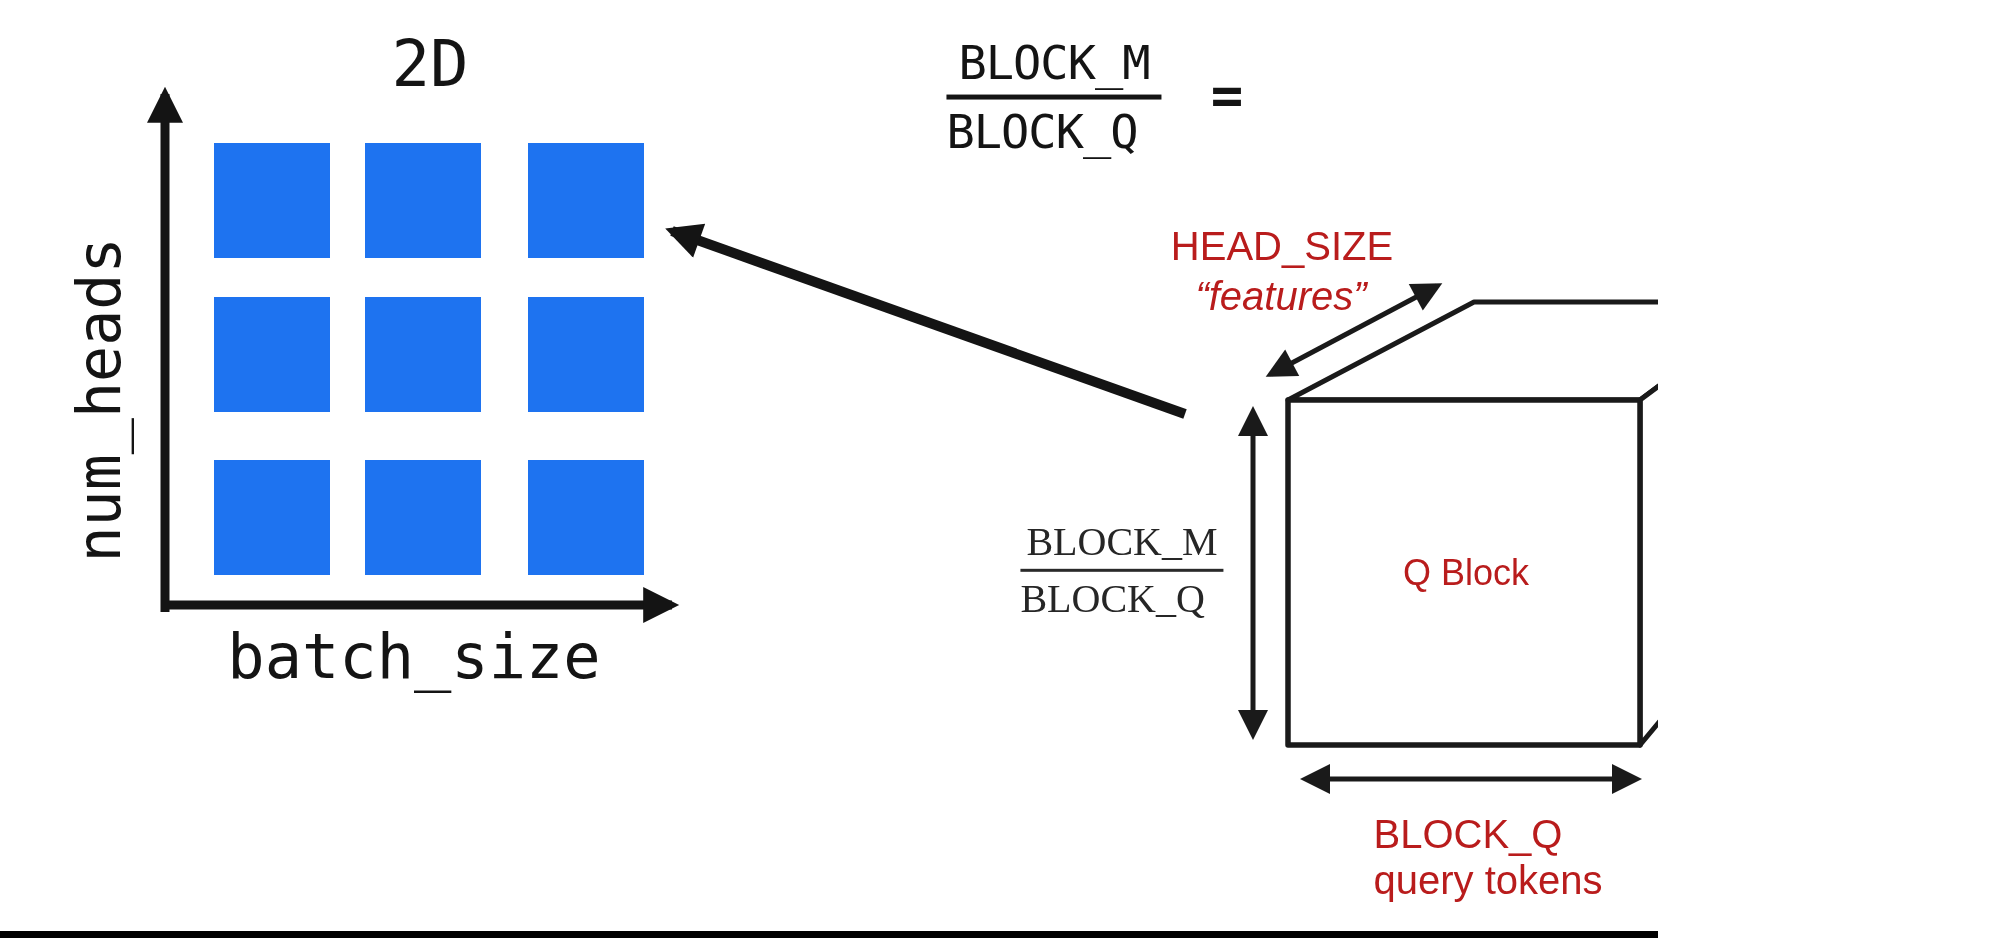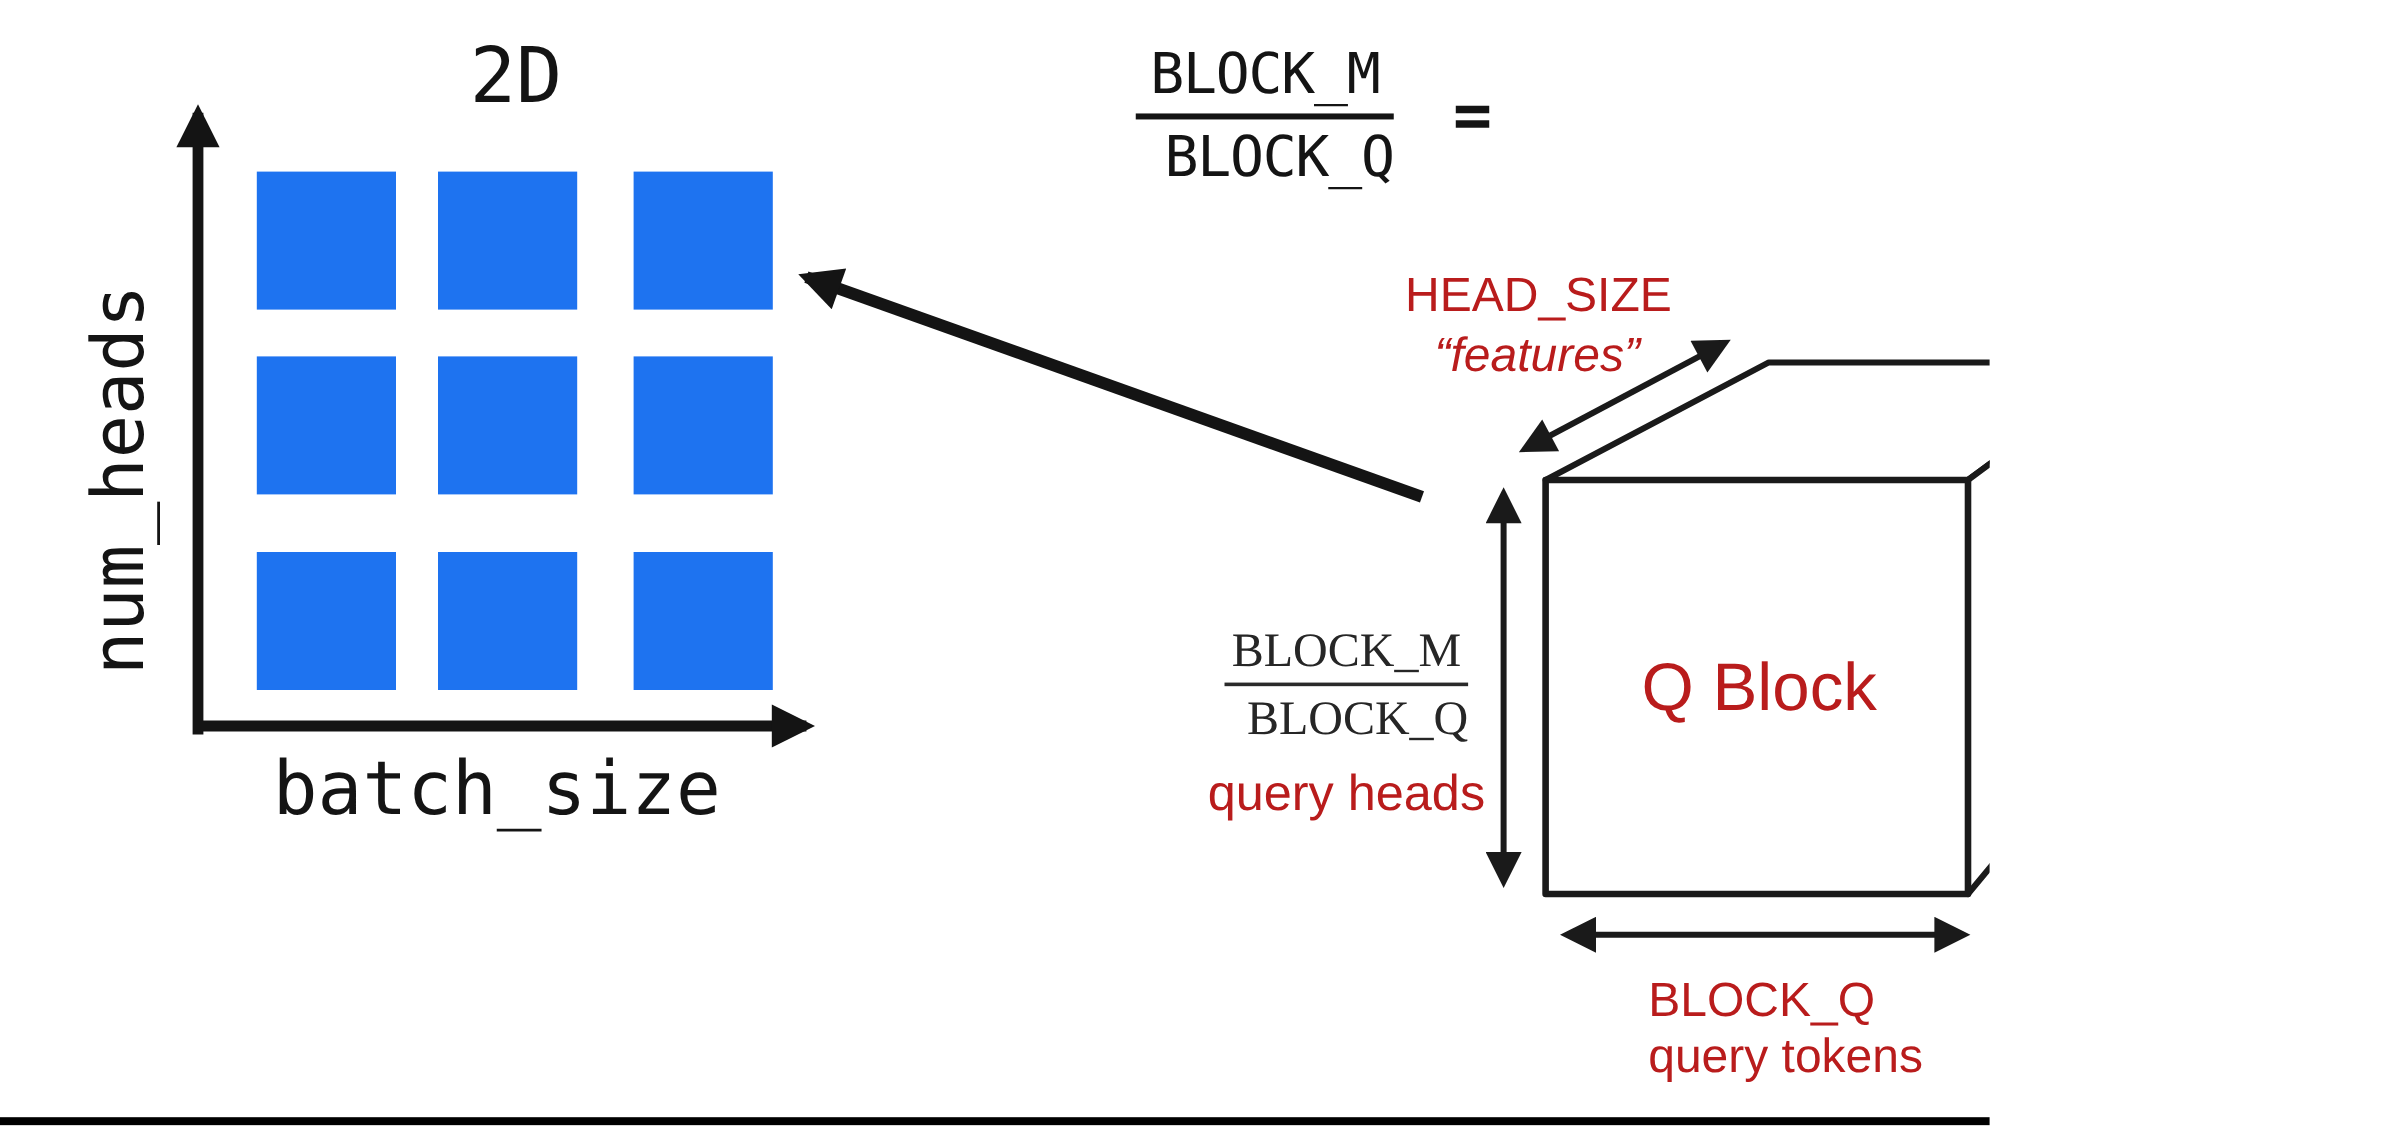--- a/index.html
+++ b/index.html
@@ -18,21 +18,21 @@
     line-height:1;
     color:#1c1c1c;
   }
   .mono{font-family:"DejaVu Sans Mono", monospace;color:#141414;}
   .sans{font-family:"Liberation Sans", sans-serif;color:#b91c1c;}
   .rot{transform:translate(-50%,-50%) rotate(-90deg);}
   
   .frac{
     position:absolute;
     transform:translate(-50%,-50%);
-    text-align:right;
+    text-align:left;
     line-height:1.18;
   }
   .frac .num{border-bottom:5px solid #141414;padding:0 12px 5px 12px;}
   .frac .den{padding-top:4px;}
   .frac.small .num{border-bottom:3px solid #2a2a2a;padding:0 6px 4px 6px;}
   .frac.small .den{padding-top:3px;}
   .eq-mono{font-family:"DejaVu Sans Mono", monospace;font-size:47px;color:#141414;letter-spacing:-1px;}
   .eq-serif{font-family:"Liberation Serif", serif;font-size:40px;color:#262626;}
 </style>
 </head>
@@ -92,20 +92,19 @@
   </div>
   <div class="lbl mono" style="left:1227px;top:96px;font-size:54px;font-weight:700;">=</div>
 
   <div class="lbl sans" style="left:1282px;top:246px;font-size:40px;">HEAD_SIZE</div>
   <div class="lbl sans" style="left:1281px;top:296px;font-size:40px;font-style:italic;">“features”</div>
 
   <div class="frac small eq-serif" style="left:1122px;top:570px;">
     <div class="num">BLOCK_M</div>
     <div class="den">BLOCK_Q</div>
   </div>
-  <div class="lbl sans" style="left:1122px;top:661px;font-size:42px;">query heads</div>
 
-  <div class="lbl sans" style="left:1466px;top:573px;font-size:56px;">Q Block</div>
+  <div class="lbl sans" style="left:1466px;top:573px;font-size:36px;">Q Block</div>
 
   <div class="lbl sans" style="left:1468px;top:834px;font-size:40px;">BLOCK_Q</div>
   <div class="lbl sans" style="left:1468px;top:880px;font-size:40px;margin-left:20px;">query tokens</div>
 
 </div>
 
 </body></html>

